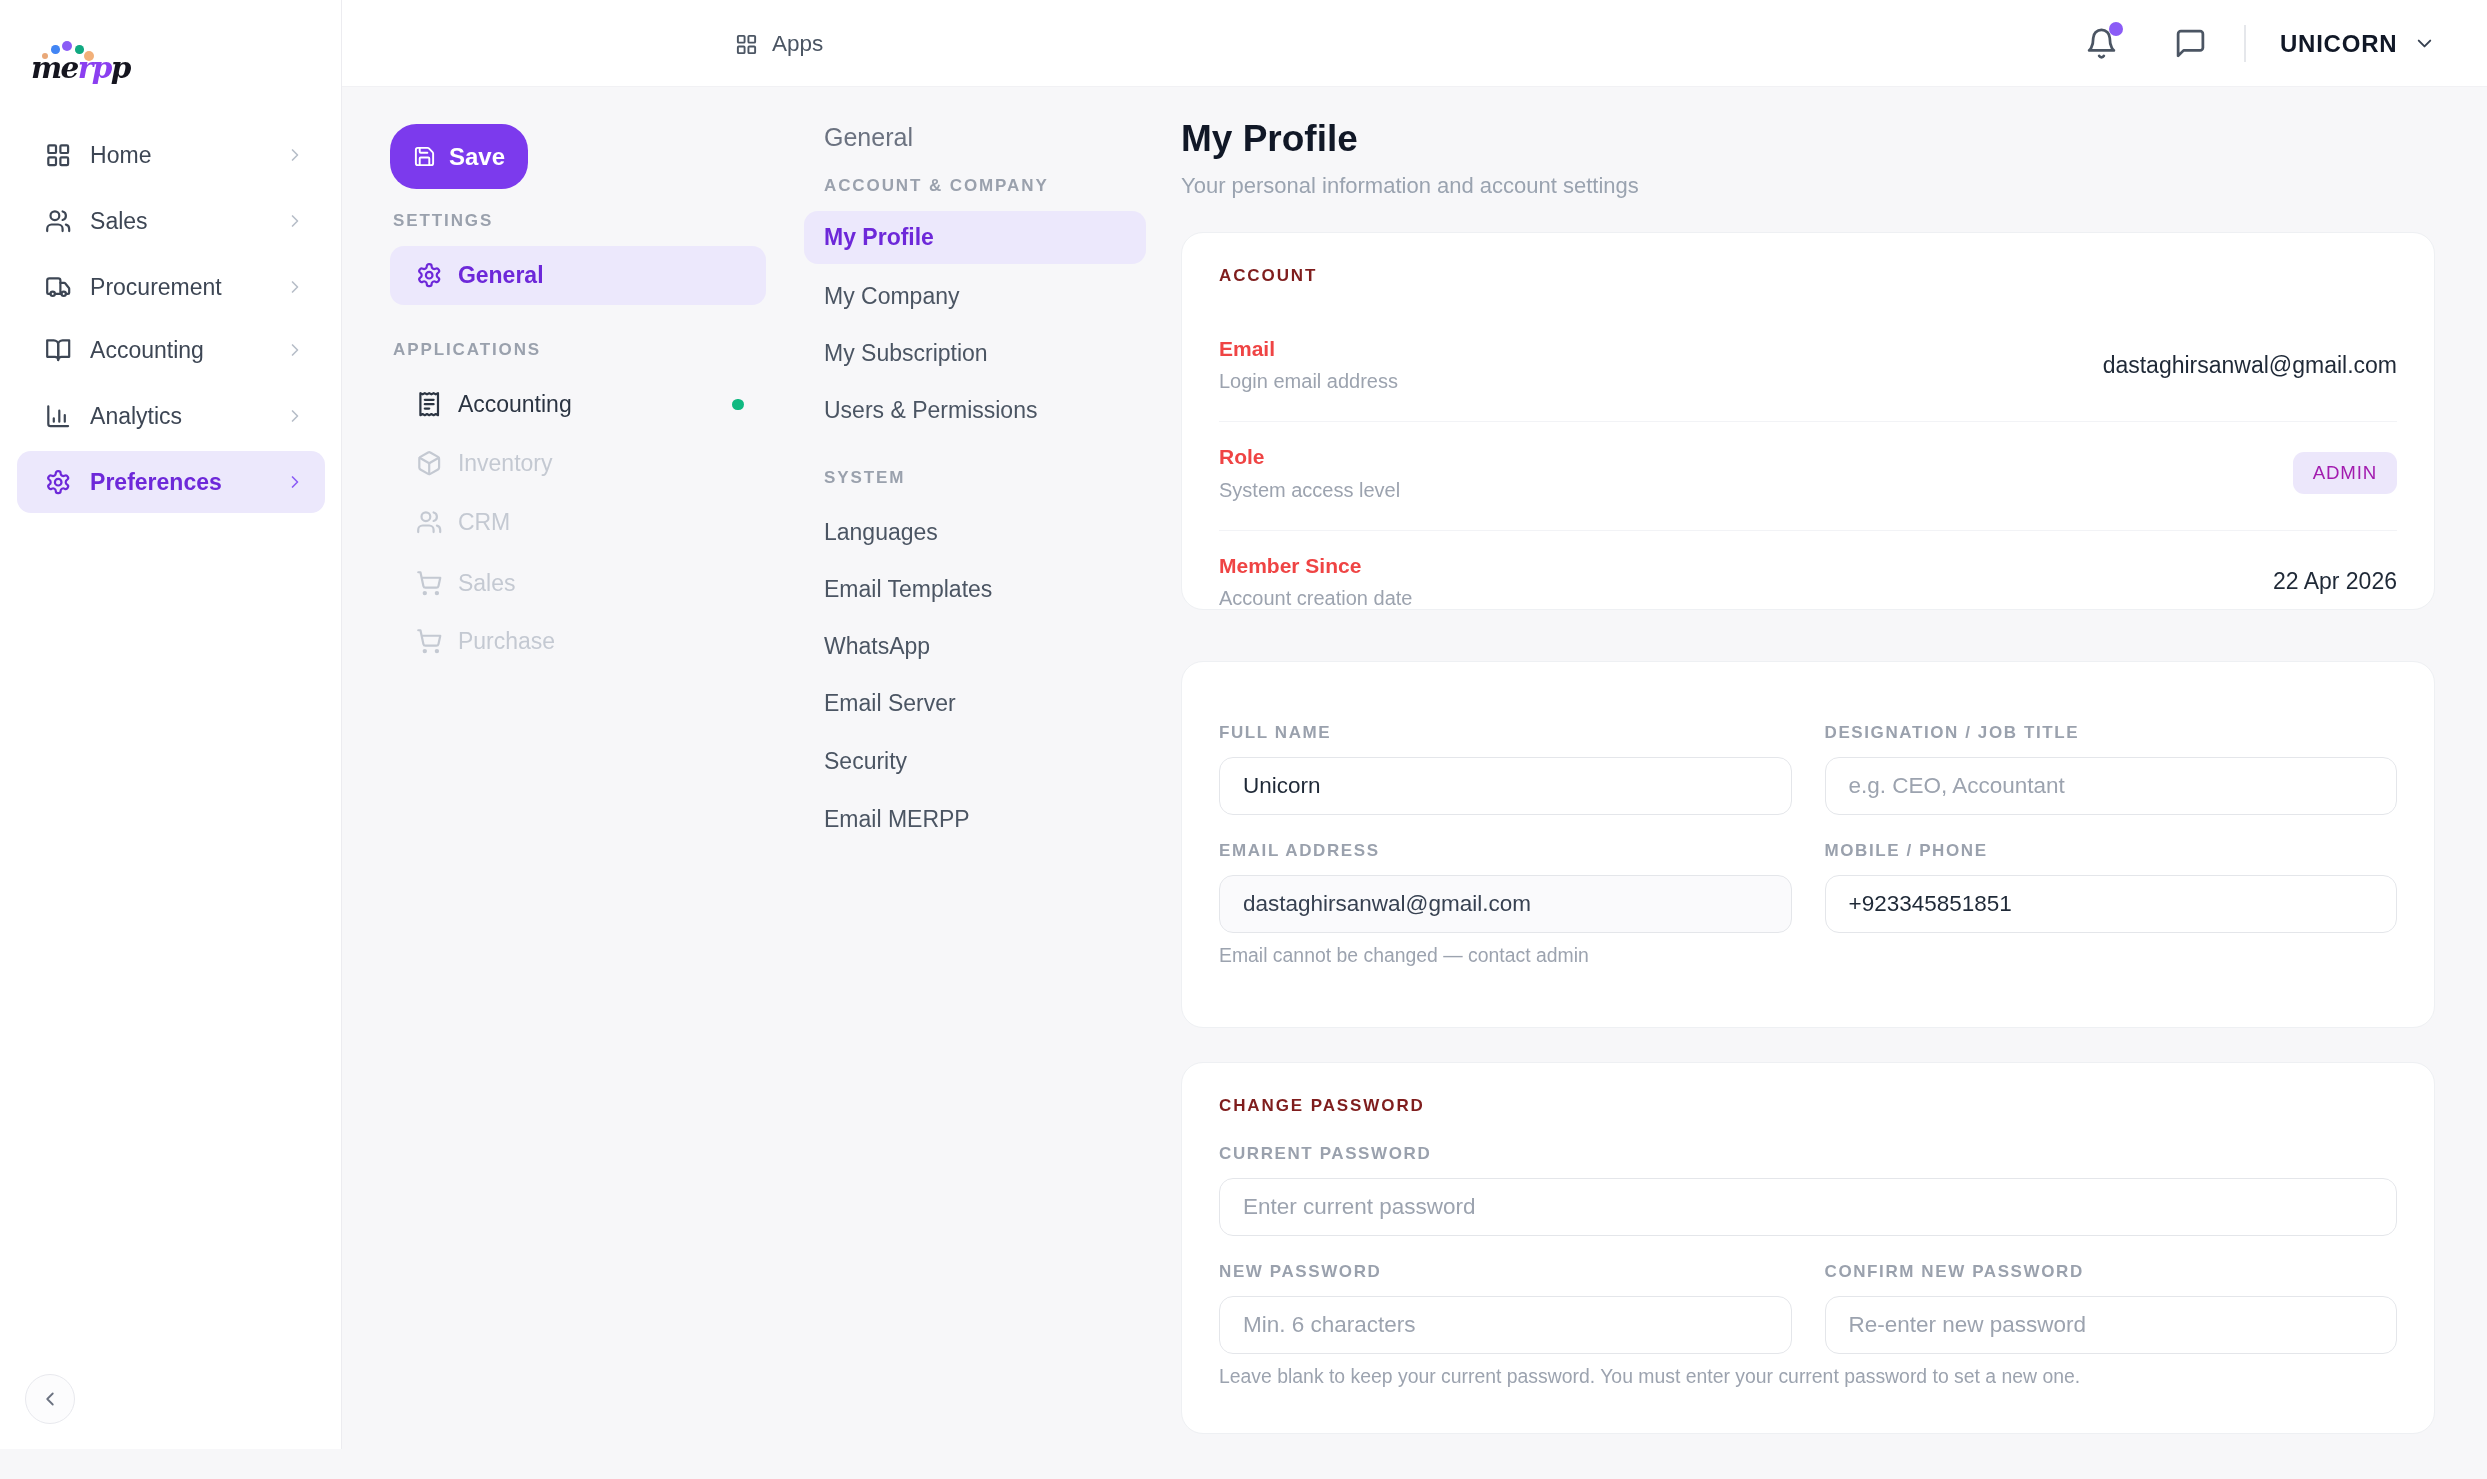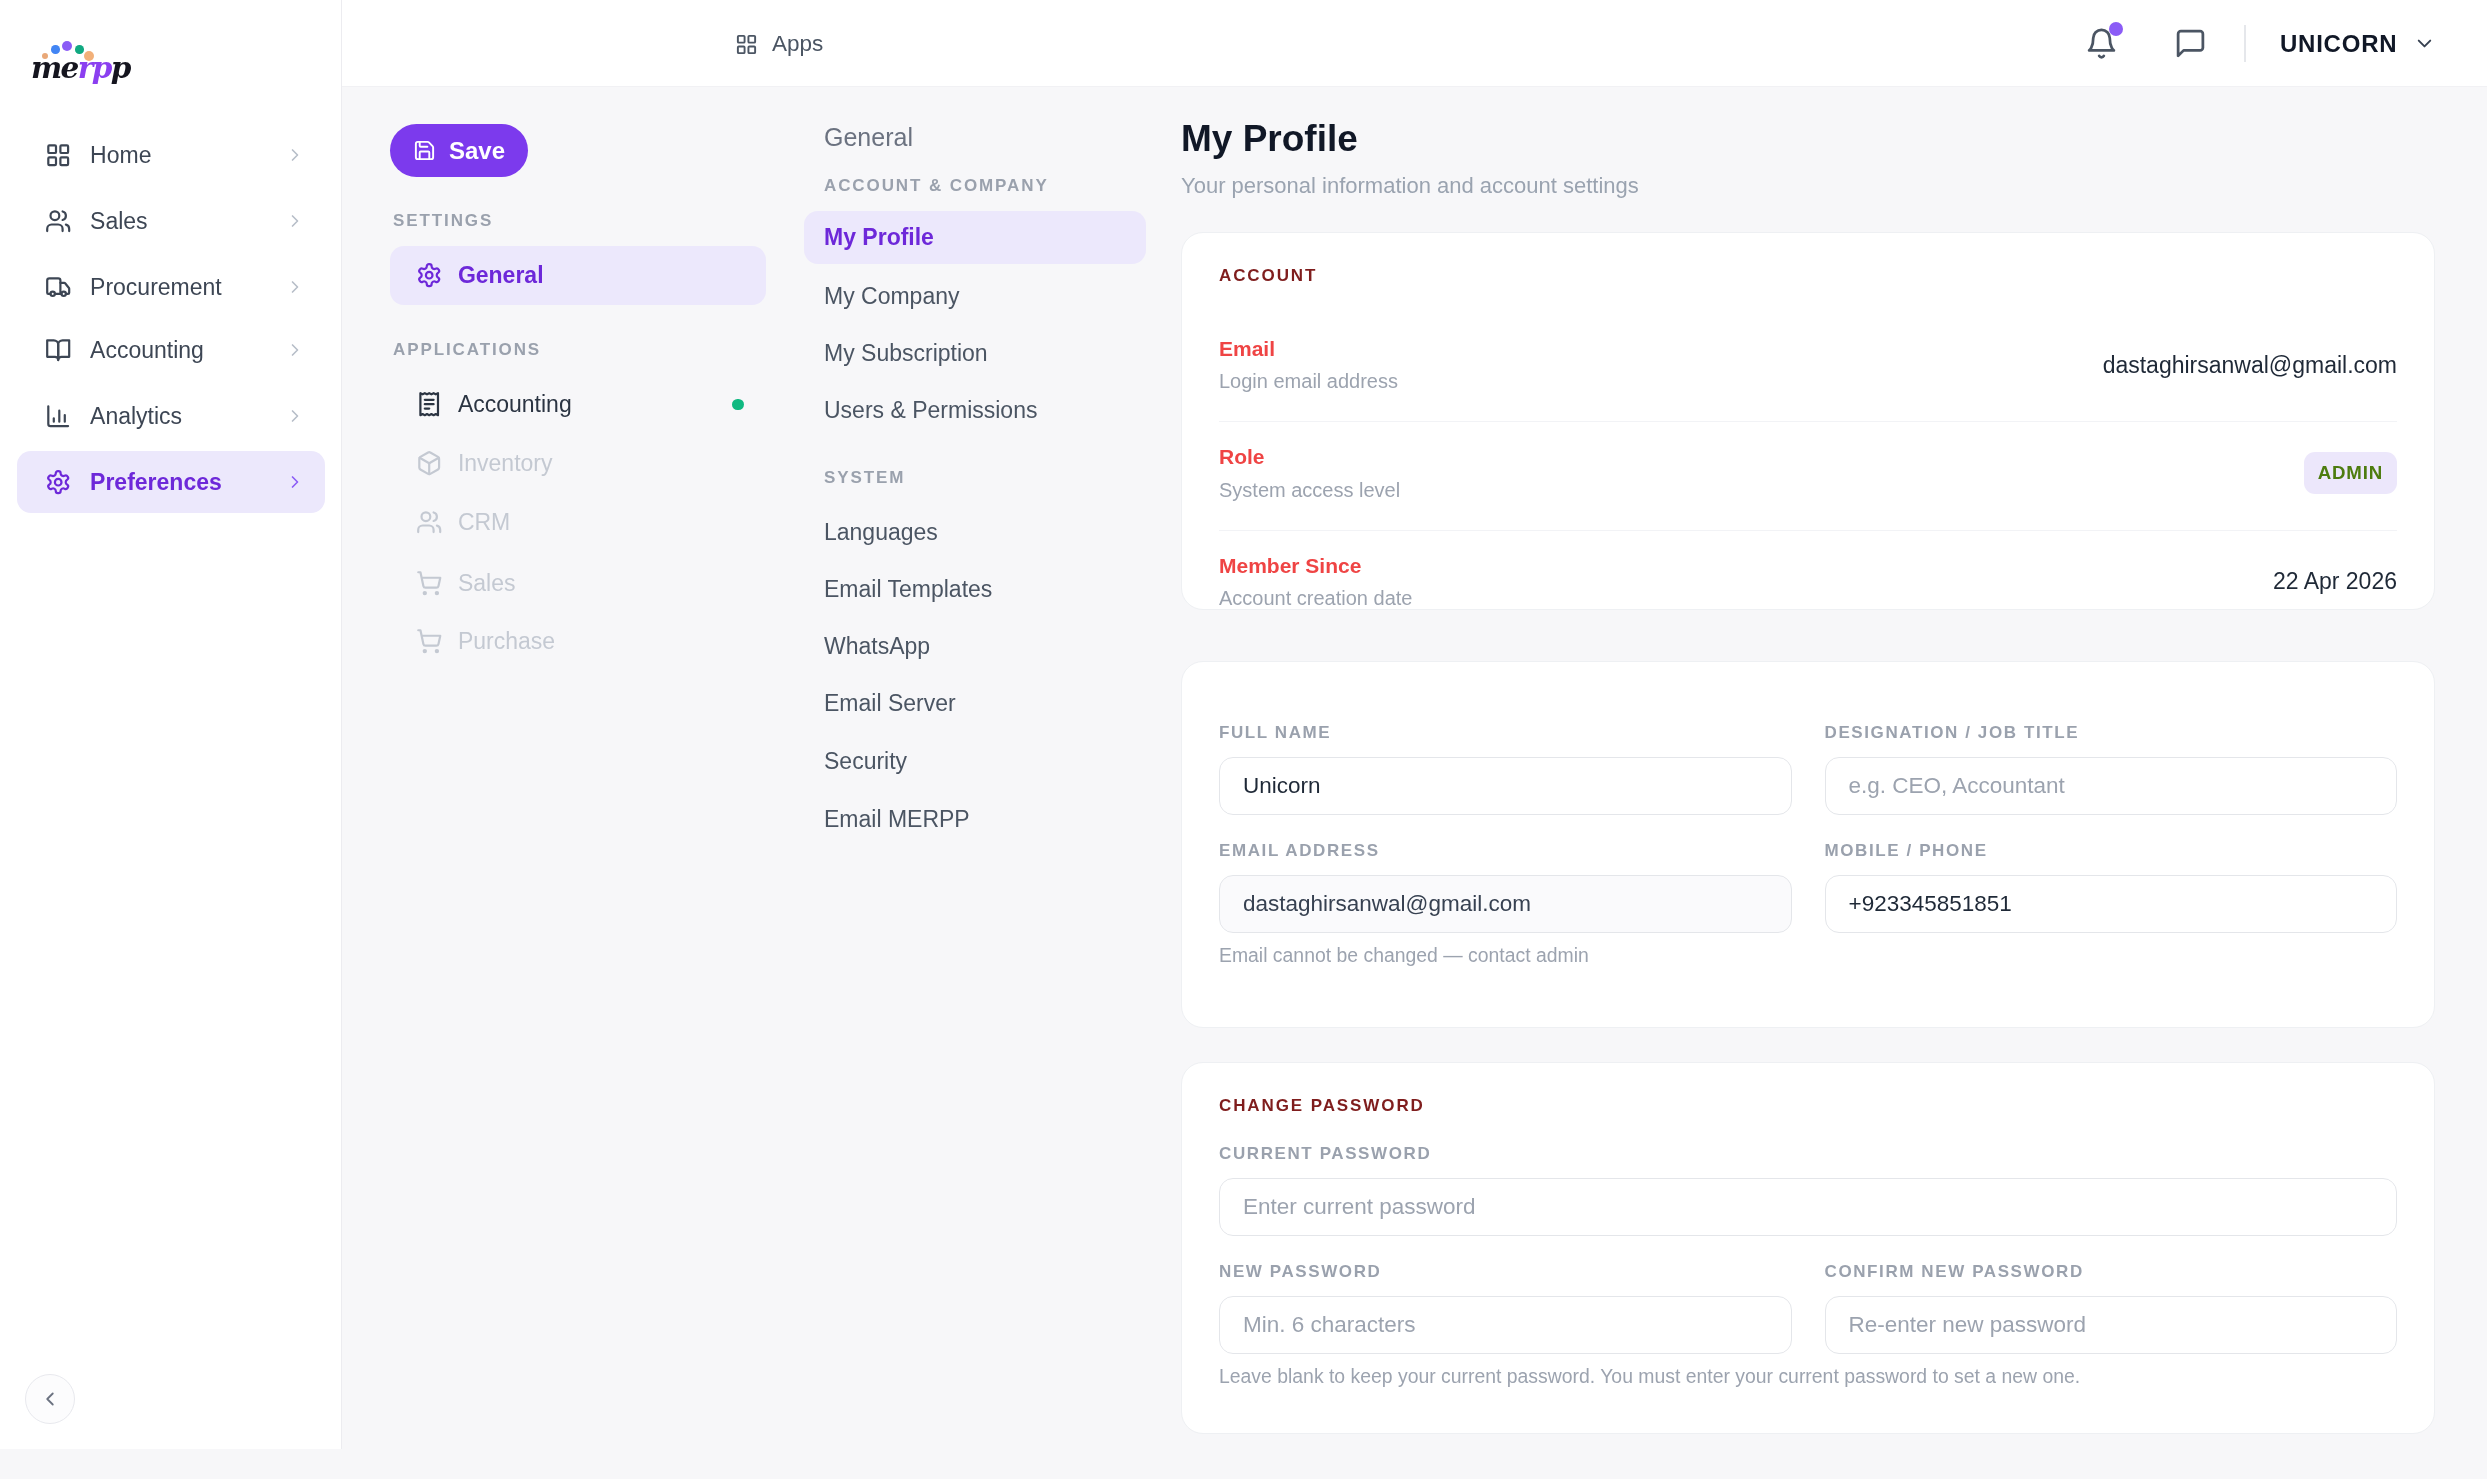--- a/index.html
+++ b/index.html
@@ -73,21 +73,21 @@
   .notif-dot {
     position:absolute; right:-4.7px; top:-4.7px; width:14px; height:14px;
     border-radius:50%; background:#8b5cf6;
   }
   .tb-divider { width:1.6px; height:37px; background:#e5e7eb; margin:0 34px 0 37px; }
   .account-menu { display:flex; align-items:center; gap:15.5px; cursor:pointer; }
   .account-name { font-size:24px; font-weight:800; letter-spacing:0.8px; color:#111827; }
 
   
   .save-btn {
-    position:absolute; left:390px; top:124px; width:138px; height:53px;
+    position:absolute; left:390px; top:124px; width:138px; height:65px;
     background:#7c3aed; border:none; border-radius:26.4px;
     display:flex; align-items:center; justify-content:center; gap:13px;
     color:#ffffff; font-family:"Liberation Sans", sans-serif;
     font-size:24px; font-weight:bold; cursor:pointer;
   }
   .sec-label {
     position:absolute; font-size:17px; font-weight:bold; letter-spacing:1.9px; color:#9aa1ad;
   }
   .panel-row {
     position:absolute; left:390px; width:376px; height:53px;
@@ -122,22 +122,22 @@
   .acct-rows { margin-top:28px; }
   .acct-row {
     display:flex; align-items:center; justify-content:space-between;
     padding:23px 0 28px; border-bottom:1.6px solid #f2f3f6;
   }
   .acct-row:last-child { border-bottom:none; padding-bottom:0; }
   .acct-title { font-size:21px; font-weight:bold; color:#ef4444; margin-bottom:9.3px; }
   .acct-sub { font-size:20px; color:#9ca3af; }
   .acct-value { font-size:23px; color:#1f2937; }
   .badge {
-    background:#ece7fb; color:#4d7c0f; font-size:18.7px; font-weight:bold;
-    letter-spacing:0.8px; padding:10px 14px; border-radius:11px;
+    background:#ece7fb; color:#a21caf; font-size:18.7px; font-weight:normal;
+    letter-spacing:0.8px; padding:10px 20px; border-radius:11px;
   }
   .field-grid { display:grid; grid-template-columns:1fr 1fr; column-gap:33px; row-gap:26.4px; margin-top:28px; }
   .field-label { font-size:17px; font-weight:bold; letter-spacing:1.6px; color:#9aa1ad; margin-bottom:14px; }
   .tinput {
     width:100%; height:58px; border:1.6px solid #e4e6ea; border-radius:14px;
     background:#ffffff; padding:0 23px; outline:none;
     font-family:"Liberation Sans", sans-serif; font-size:22.5px; color:#1f2937;
   }
   .tinput::placeholder { color:#9ca3af; }
   .tinput:disabled { background:#fafafc; color:#374151; }

